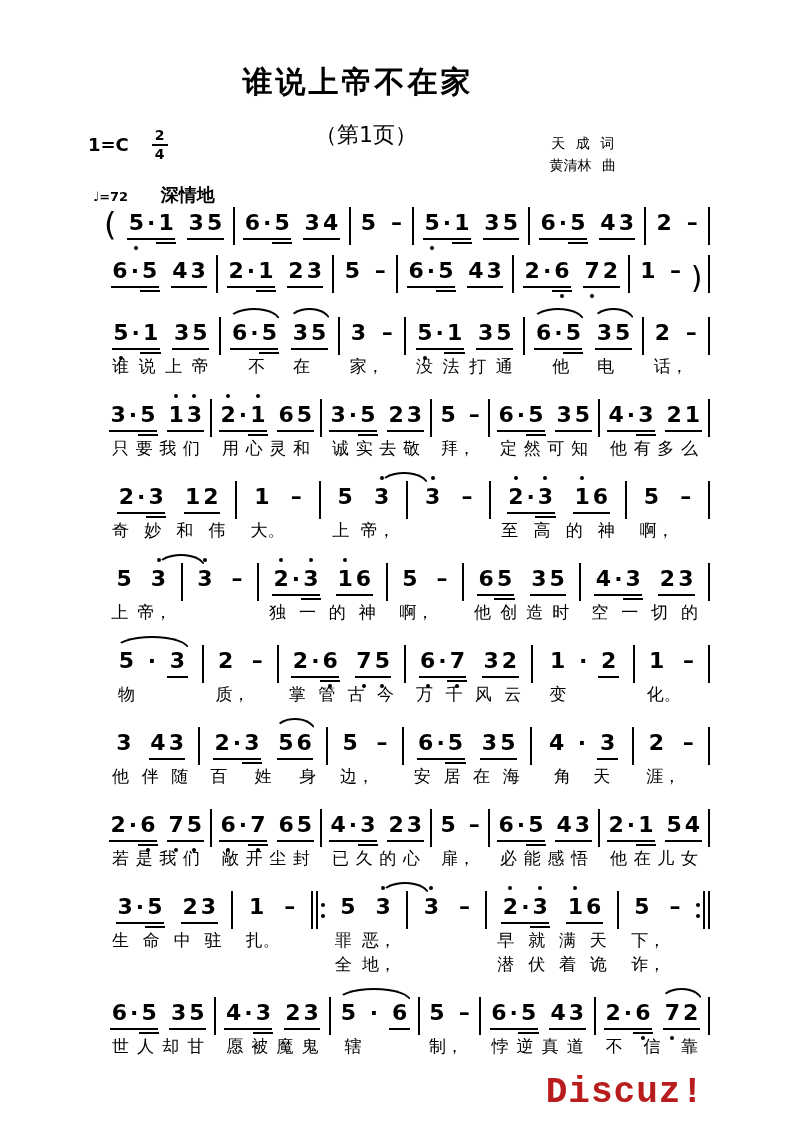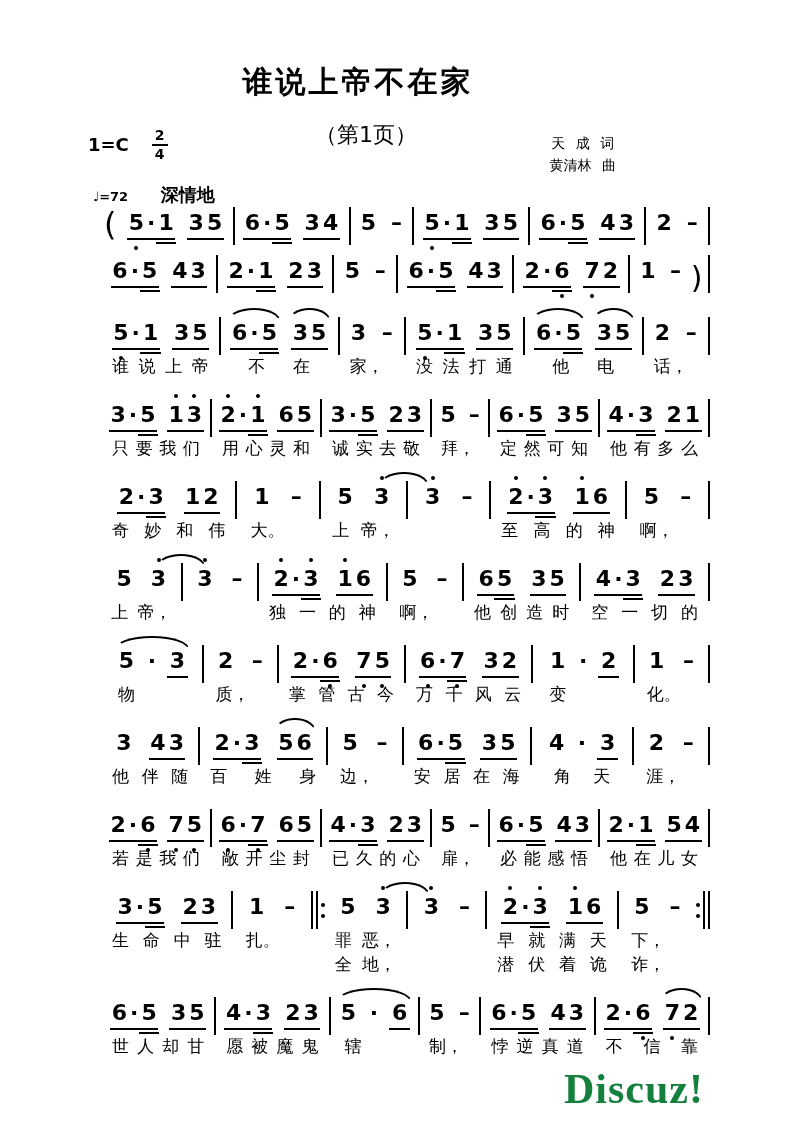--- a/index.html
+++ b/index.html
@@ -38,22 +38,22 @@
   .barg{display:flex;align-items:center;gap:3px;margin-top:7px;}
   .bl{width:2px;height:38px;background:#000;}
   .rdots{display:flex;flex-direction:column;justify-content:center;gap:7px;height:38px;}
   .rdot{width:4px;height:4px;border-radius:50%;background:#000;}
   .paren{font-size:32px;font-weight:normal;line-height:40px;margin-top:4px;padding:0 2px;}
   .inpar{margin-top:0;align-self:center;font-size:30px;font-weight:normal;}
   .lyric{display:flex;justify-content:space-between;align-items:flex-start;
          height:24px;padding:0 10px;font-size:17px;line-height:22px;}
   .lyric.one{justify-content:flex-start;padding-left:16%;}
   .lyric.two{justify-content:space-evenly;padding:0;}
-  .watermark{position:absolute;right:12px;bottom:8px;font-size:42px;font-weight:bold;
-             color:#15803d;letter-spacing:1px;font-family:Liberation Serif, serif;}
+  .watermark{position:absolute;right:12px;bottom:8px;font-size:36px;font-weight:bold;
+             color:#b91c1c;letter-spacing:1px;font-family:Liberation Mono, monospace;}
 </style>
 </head>
 <body>
 
 <div class="sheet">
   <div class="title">谁说上帝不在家</div>
   <div class="page-label">（第1页）</div>
 
   <div class="keysig">
     <span>1=C</span>

